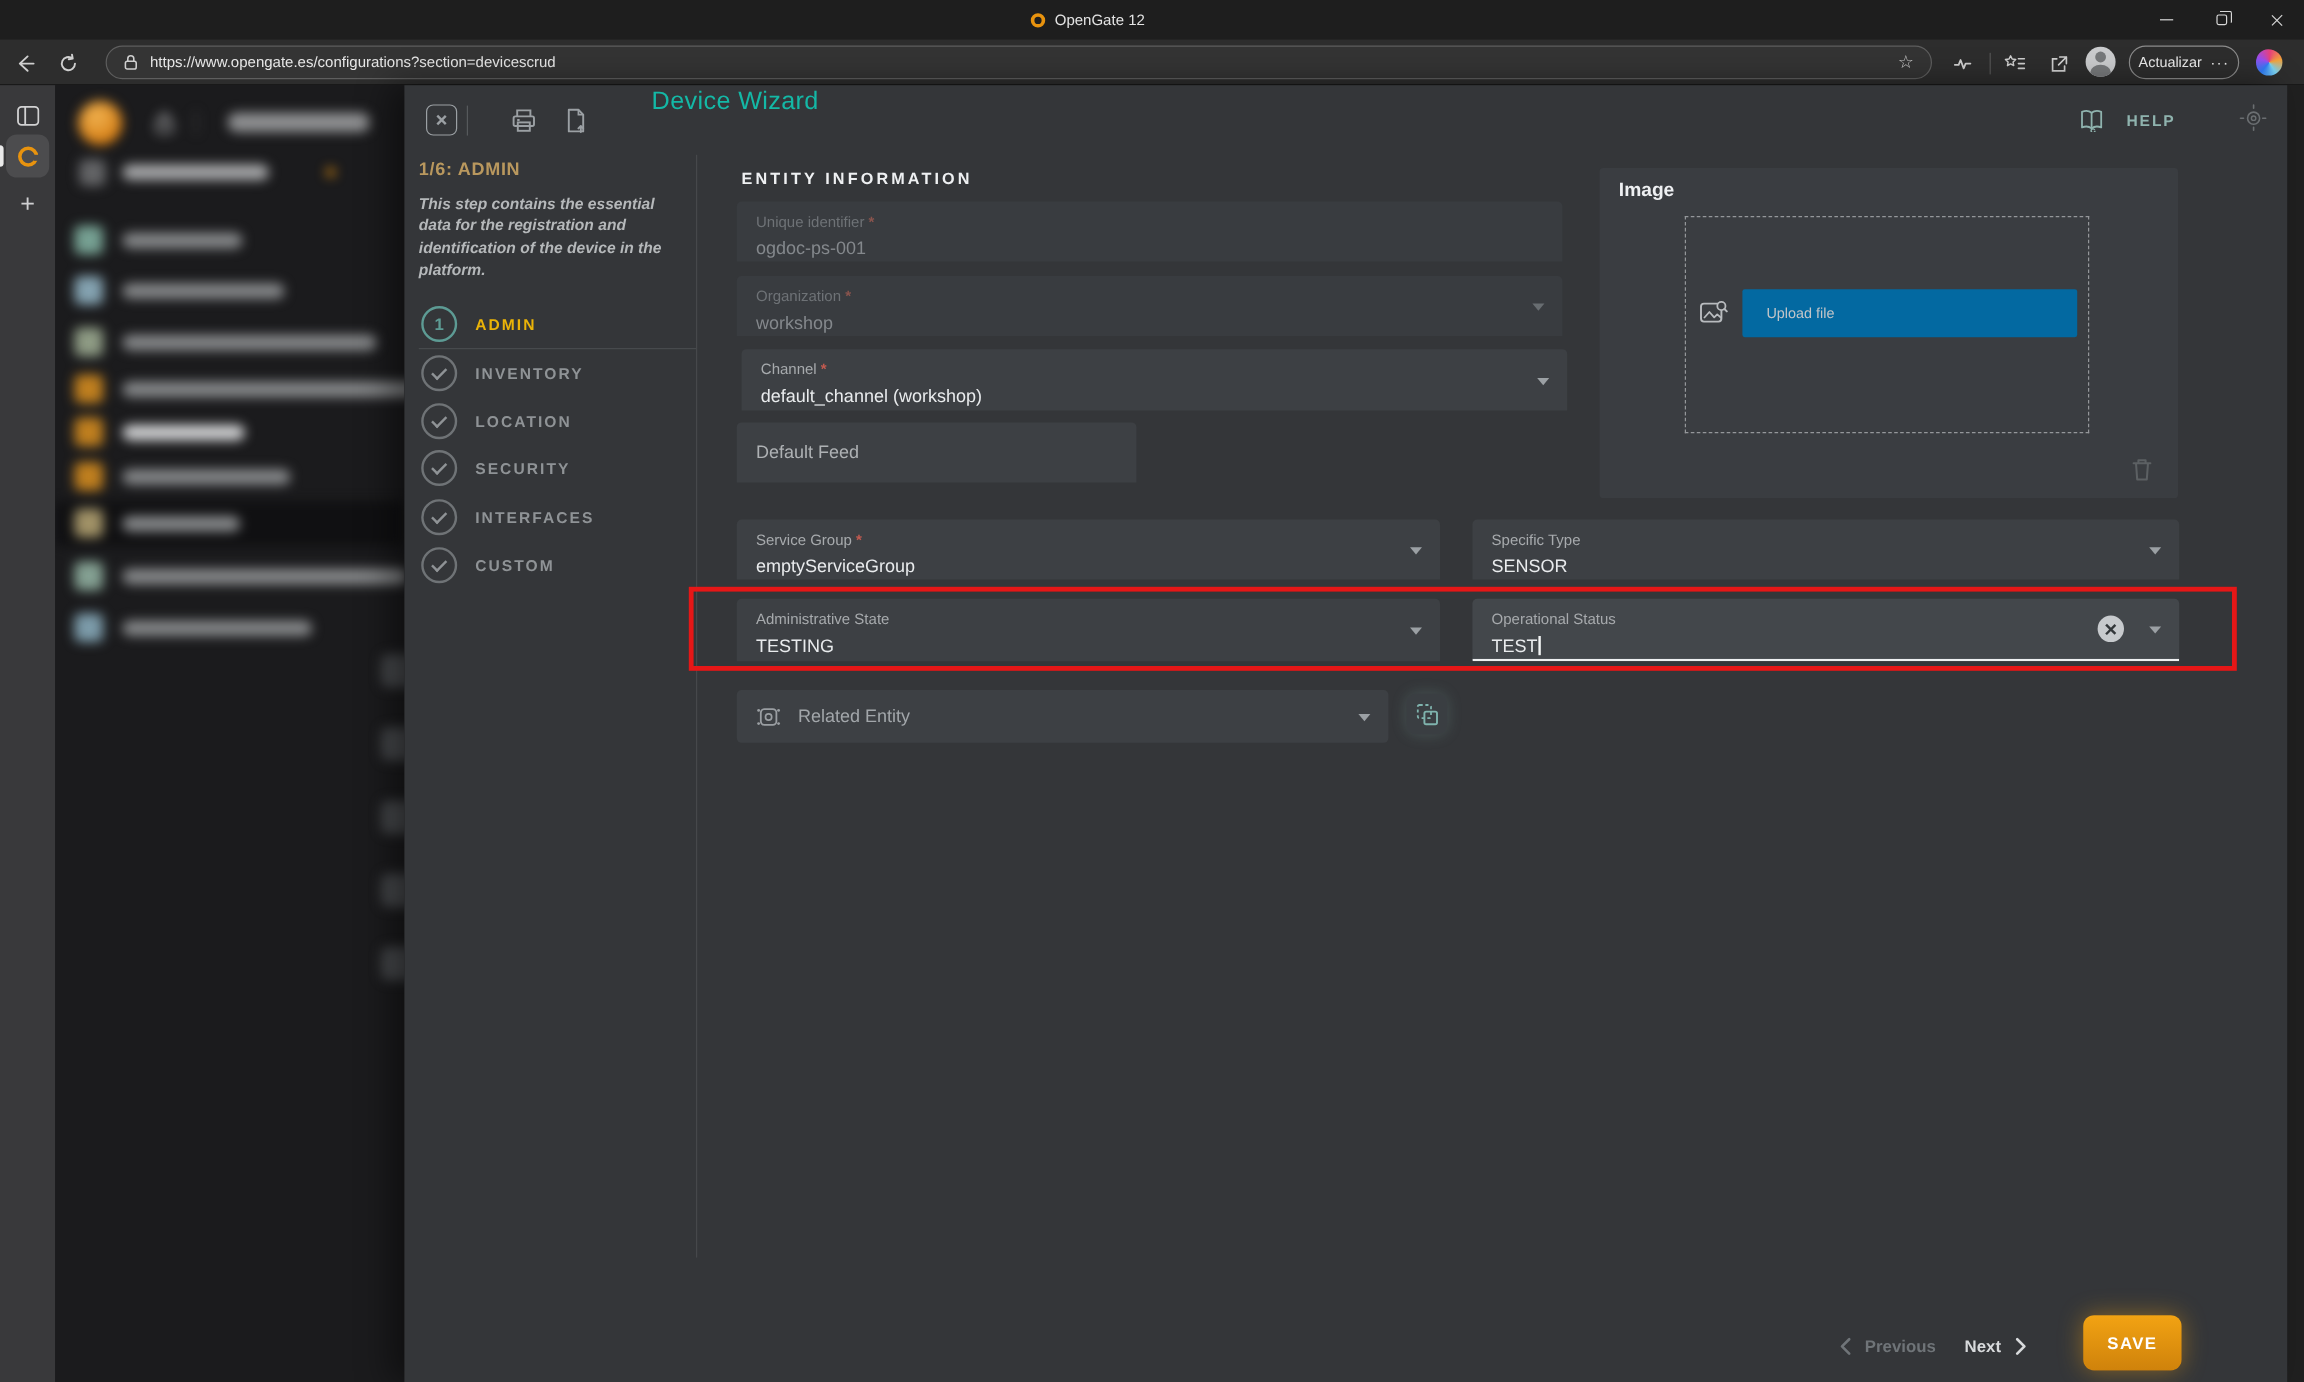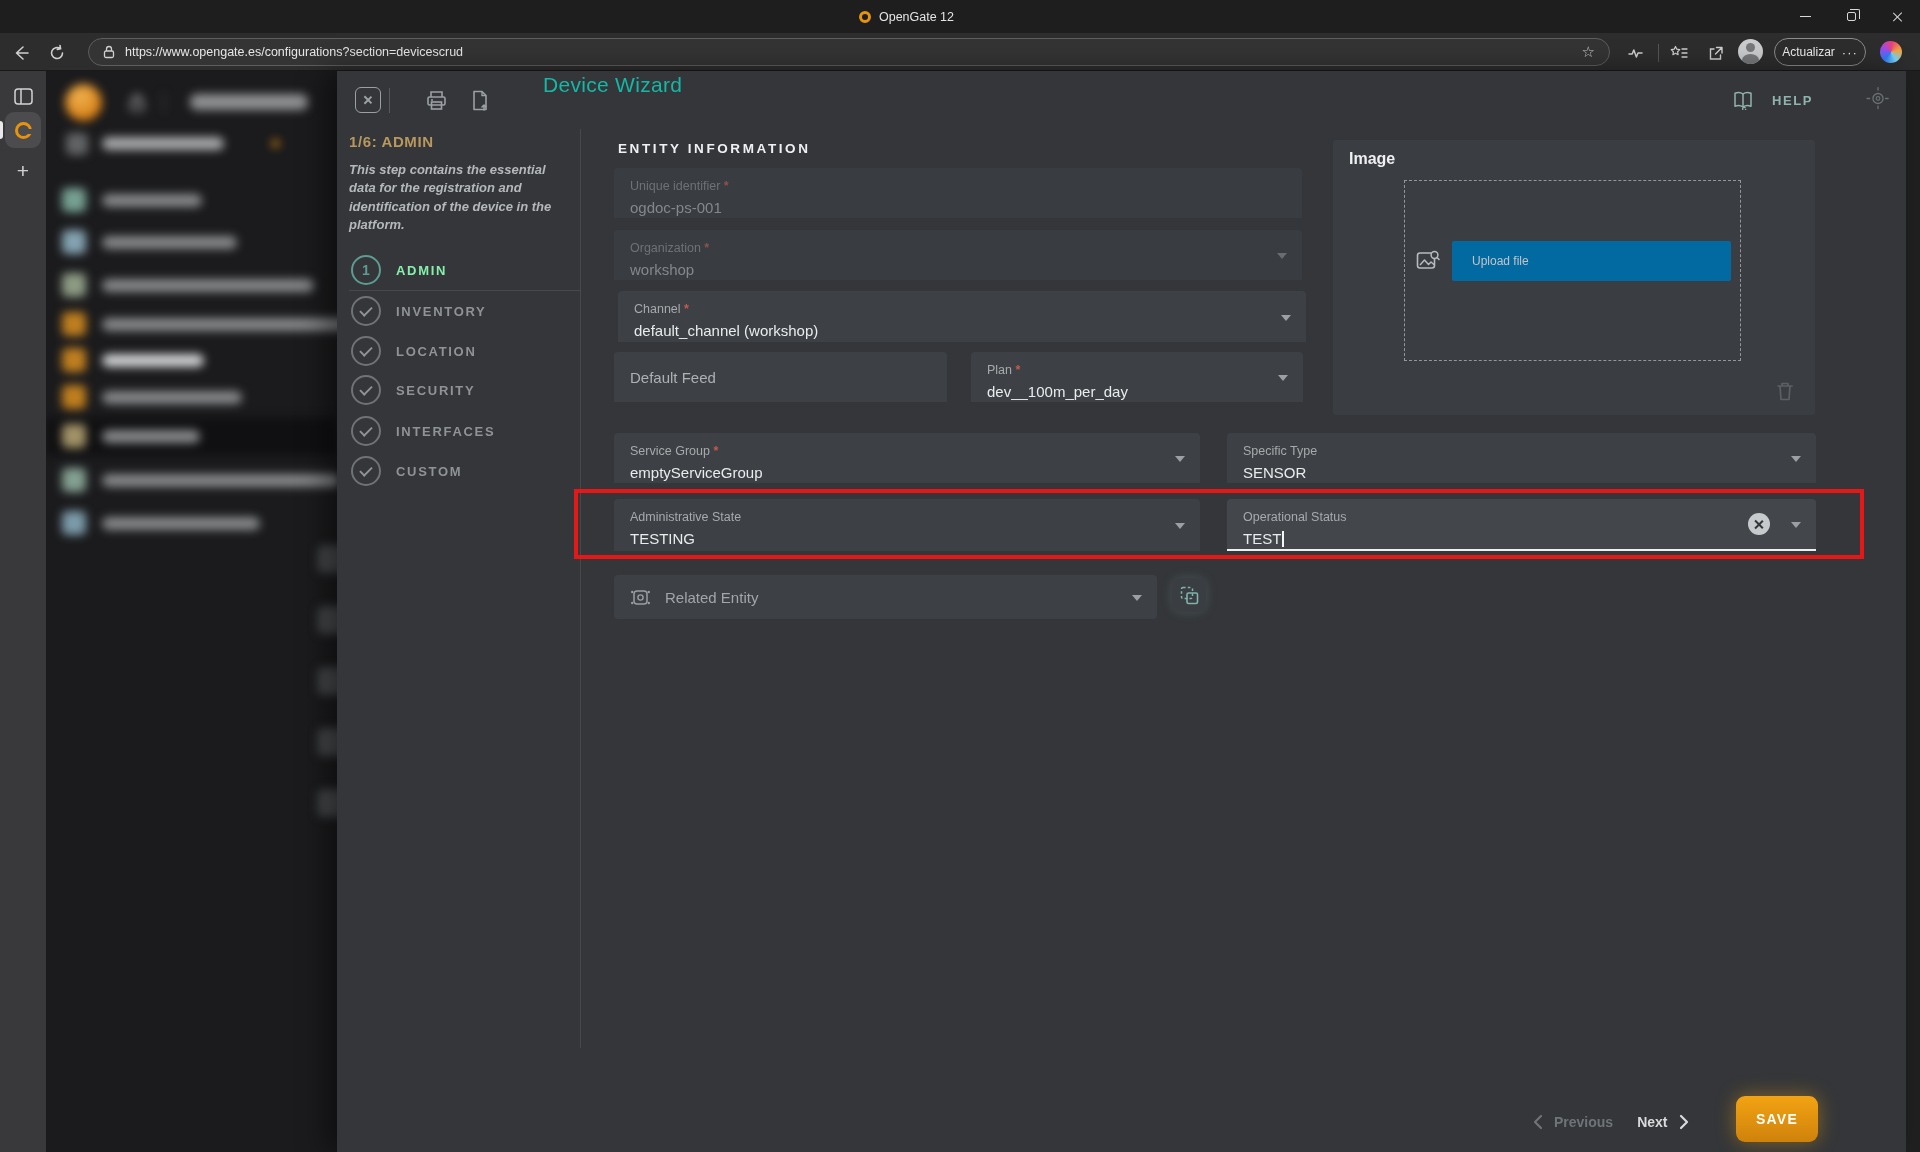--- a/index.html
+++ b/index.html
@@ -62,21 +62,21 @@
   .wz-title { position:absolute; left:186px; top:2px; font-size:21px; font-weight:500; color:#14b8a6; letter-spacing:.3px;margin-left:20px; }
   .wz-help { position:absolute; left:1395px; top:20px; display:flex; align-items:center; gap:18px; color:#8fb3ae; font-size:13px; font-weight:700; letter-spacing:1.6px; }
 
   
   .step-indicator { position:absolute; left:12px; top:62px; font-size:15px; font-weight:800; letter-spacing:.6px; color:#b9985e; }
   .step-desc { position:absolute; left:12px; top:90px; width:218px; font-size:13px; font-style:italic; font-weight:700; color:#b5b8ba; line-height:1.42; }
   .step { position:absolute; left:14px; display:flex; align-items:center; gap:15px; }
   .step-circle { width:30px; height:30px; border-radius:50%; border:2px solid #6f7376; display:flex; align-items:center; justify-content:center; color:#9da1a4; font-size:14px; font-weight:600; }
   .step-label { font-size:13px; font-weight:700; letter-spacing:1.7px; color:#8f9396; }
   .step.active .step-circle { border-color:#5d9b94; color:#5d9b94; }
-  .step.active .step-label { color:#86efac; }
+  .step.active .step-label { color:#eab308; }
   .check { width:12px; height:7px; border-left:2px solid #8f9396; border-bottom:2px solid #8f9396; transform:rotate(-45deg) translate(1px,-1px); }
   .steps-div { position:absolute; left:12px; top:219px; width:231px; height:1px; background:#474a4d; }
   .panel-vdiv { position:absolute; left:243px; top:58px; width:1px; height:919px; background:#46484b; }
 
   
   .form-heading { position:absolute; left:281px; top:70px; font-size:13.5px; font-weight:700; letter-spacing:2.6px; color:#eef0f2; }
   .field { position:absolute; background:#3d4044; border-radius:4px 4px 0 0; padding:8px 16px 0; }
   .flabel { font-size:12.5px; color:#a7aaad; display:inline-block; }
   .req::after { content:" *"; color:#c35a50; font-weight:700; }
   .fvalue { font-size:15px; color:#e9ebed; margin-top:5px; white-space:nowrap; }
@@ -342,25 +342,20 @@
     <div class="field" style="left:281px;top:220px;width:688px;height:51px">
       <span class="flabel req">Channel</span>
       <div class="fvalue">default_channel (workshop)</div>
       <span class="caret"></span>
     </div>
 
     <div class="field empty" style="left:277px;top:281px;width:333px;height:50px">
       <span class="flabel">Default Feed</span>
     </div>
 
-    <div class="field" style="left:634px;top:281px;width:332px;height:50px">
-      <span class="flabel req">Plan</span>
-      <div class="fvalue">dev__100m_per_day</div>
-      <span class="caret"></span>
-    </div>
 
     <div class="field" style="left:277px;top:362px;width:586px;height:50px">
       <span class="flabel req">Service Group</span>
       <div class="fvalue">emptyServiceGroup</div>
       <span class="caret"></span>
     </div>
 
     <div class="field" style="left:890px;top:362px;width:589px;height:50px">
       <span class="flabel">Specific Type</span>
       <div class="fvalue">SENSOR</div>

